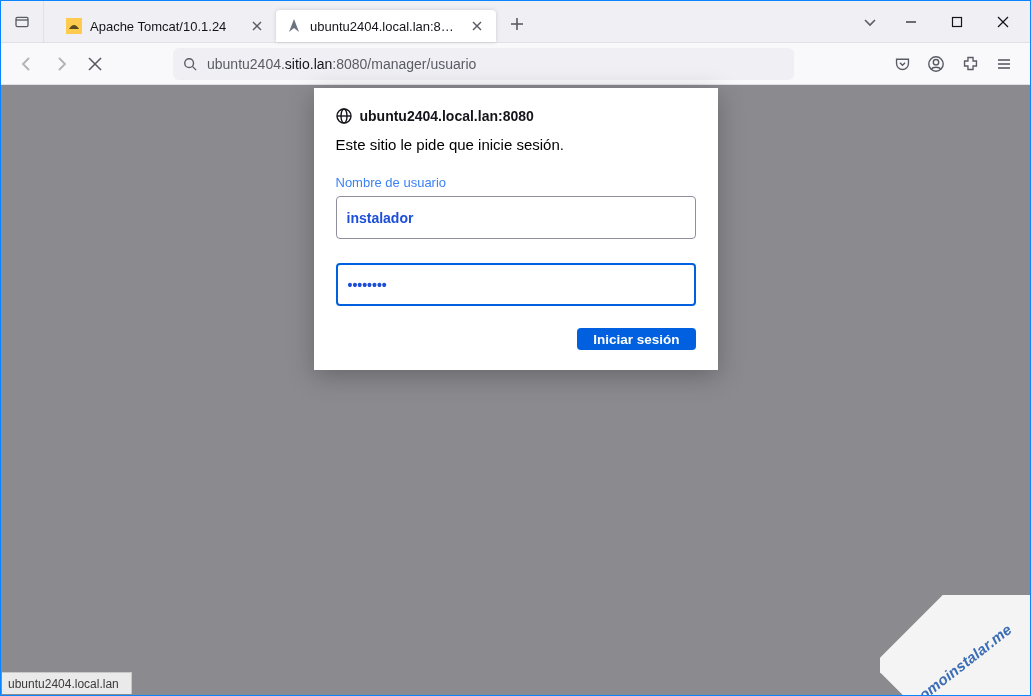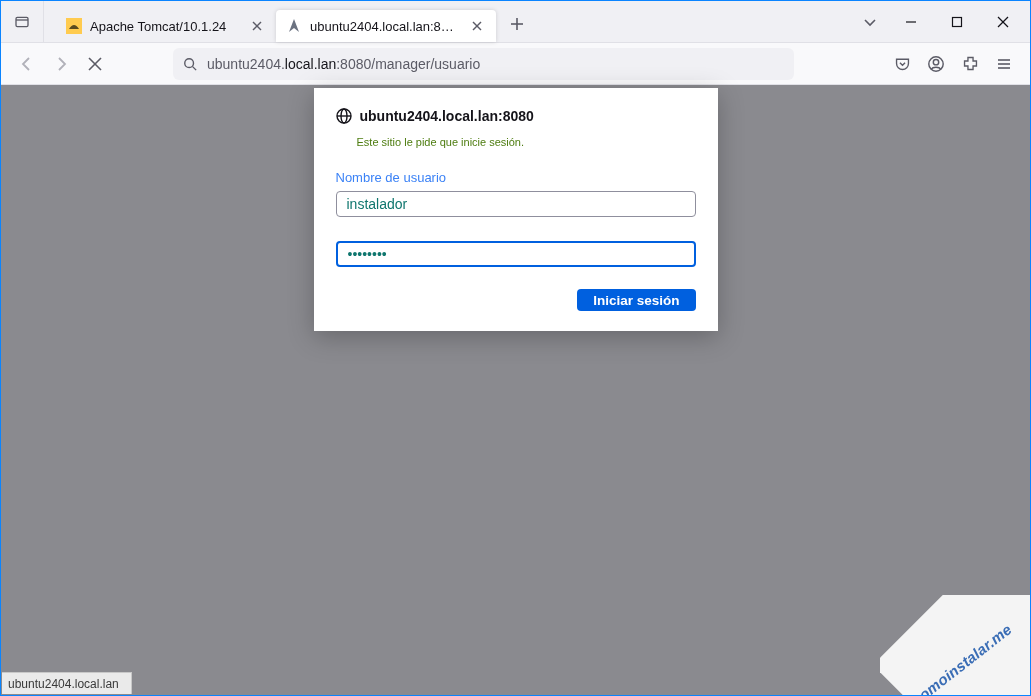--- a/index.html
+++ b/index.html
@@ -23,23 +23,23 @@
 .toolbar { height:42px; background:#f9f9fb; display:flex; align-items:center; padding:0 10px; gap:2px; border-bottom:1px solid #e0e0e6;}
 .tbtn { width:32px; height:32px; display:flex; align-items:center; justify-content:center; border-radius:4px; color:#5b5b66;}
 .tbtn.disabled{color:#b1b1b9;}
 .urlbar { flex:1; height:32px; background:#f0f0f4; border-radius:6px; display:flex; align-items:center; padding:0 10px; margin:0 90px 0 60px; font-size:14px; color:#5b5b66; gap:10px;}
 .urlbar .host{color:#15141a;}
 .right-tbtns{display:flex;gap:2px;}
 .content { flex:1; background:#8a8a8f; position:relative; }
 .auth-dialog { position:absolute; left:50%; top:3px; transform:translateX(-50%); width:404px; background:#fff; border-radius:0; box-shadow:0 6px 24px rgba(0,0,0,0.25); padding:20px 22px 20px 22px; }
 .dlg-head{display:flex; align-items:center; gap:8px; font-size:14px; font-weight:700; color:#15141a; margin-bottom:12px;}
 .dlg-head svg{width:16px;height:16px;}
-.dlg-msg{font-size:11px; color:#4d7c0f; margin-bottom:22px;margin-left:21px;}
+.dlg-msg{font-size:15px; color:#000000; margin-bottom:22px;}
 .field-label{font-size:13px; color:#3b82f6; margin-bottom:6px;}
-.field-input{width:100%; height:26px; border:1px solid #8f8f9d; border-radius:4px; padding:0 10px; font-size:14px; color:#0f766e; outline:none; margin-bottom:24px;}
+.field-input{width:100%; height:43px; border:1px solid #8f8f9d; border-radius:4px; padding:0 10px; font-size:14px; color:#1d4ed8; outline:none; margin-bottom:24px;font-weight:bold;}
 .field-input.focused{border:2px solid #0060df; margin-bottom:22px;}
 .dlg-actions{display:flex; justify-content:flex-end; gap:10px;}
 .btn{height:22px; padding:0 16px; border-radius:4px; font-size:13.5px; font-weight:600; border:none; cursor:pointer;}
 .btn-primary{background:#0060df; color:#fff;}
 .btn-secondary{background:#f0f0f4; color:#15141a;}
 .statusbar{position:absolute; left:1px; bottom:1px; height:22px; background:#eaeaea; border:1px solid #c8c8c8; border-left:none; border-bottom:none; font-size:12px; color:#3a3a3a; padding:4px 12px 2px 6px;}
 .watermark{position:absolute; right:0; bottom:0; width:150px; height:100px; overflow:hidden; pointer-events:none;}
 .watermark .tri{position:absolute;right:-60px;bottom:-60px;width:180px;height:180px;background:#fff;transform:rotate(45deg);opacity:0.9;}
 .watermark .txt{position:absolute;right:8px;bottom:22px;transform:rotate(-38deg);font-weight:700;font-style:italic;color:#3a6db5;font-size:15px;letter-spacing:.2px;}
 .tomcat-ico{width:16px;height:16px;}
@@ -132,21 +132,21 @@
         <svg width="16" height="16" viewBox="0 0 16 16" stroke="currentColor" stroke-width="1.6">
           <line x1="2" y1="2" x2="14" y2="14"></line>
           <line x1="14" y1="2" x2="2" y2="14"></line>
         </svg>
       </div>
     <div class="urlbar">
       <svg width="14" height="14" viewBox="0 0 16 16" fill="none" stroke="#5b5b66" stroke-width="1.6">
           <circle cx="7" cy="7" r="5"></circle>
           <line x1="11" y1="11" x2="15" y2="15"></line>
         </svg>
-      <span><span>ubuntu2404.</span><span class="host">local.lan</span><span>:8080/manager/usuario</span></span>
+      <span><span>ubuntu2404.</span><span class="host">sitio.lan</span><span>:8080/manager/usuario</span></span>
     </div>
     <div class="right-tbtns">
       <div class="tbtn">
           <svg width="17" height="17" viewBox="0 0 20 20" fill="none" stroke="currentColor" stroke-width="1.6">
             <path d="M3 5 h14 v5 a7 7 0 0 1 -14 0 z"></path>
             <polyline points="7,9 10,12 13,9"></polyline>
           </svg>
         </div>
       <div class="tbtn">
           <svg width="18" height="18" viewBox="0 0 20 20" fill="none" stroke="currentColor" stroke-width="1.6">

